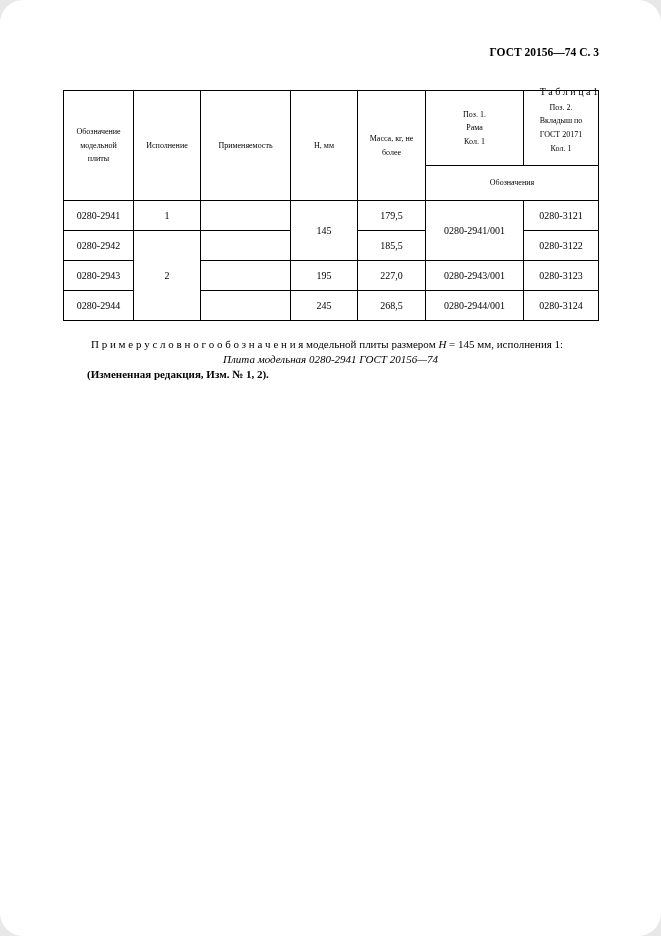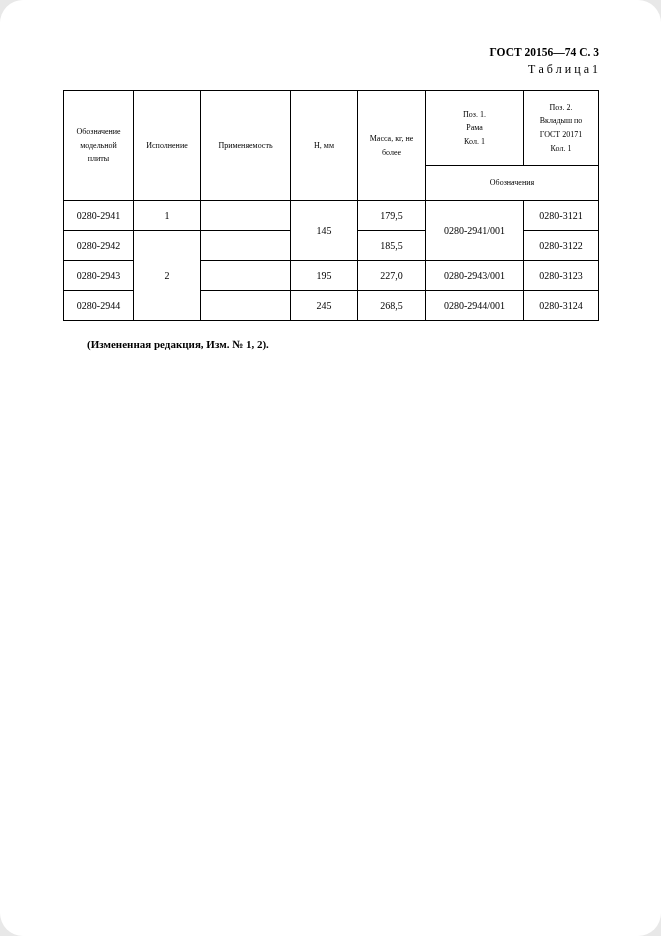--- a/index.html
+++ b/index.html
@@ -16,23 +16,23 @@
   }
   .gost-header {
     position: absolute;
     top: 46px;
     right: 62px;
     font-weight: bold;
     font-size: 11.5px;
   }
   .table-label {
     position: absolute;
-    top: 62px;
+    top: 86px;
     right: 63px;
-    font-size: 12px;
+    font-size: 10px;
   }
   table.spec {
     position: absolute;
     left: 63px;
     top: 90px;
     width: 535px;
     border-collapse: collapse;
     table-layout: fixed;
   }
   .spec th, .spec td {
@@ -140,16 +140,20 @@
         <td></td>
         <td>245</td>
         <td>268,5</td>
         <td>0280-2944/001</td>
         <td>0280-3124</td>
       </tr>
     </tbody>
   </table>
 
   <div class="notes">
+    <div class="para-example">
+      <span>П р и м е р   у с л о в н о г о   о б о з н а ч е н и я   модельной плиты размером </span><span class="italic">Н</span><span> = 145 мм, исполнения 1:</span>
+    </div>
+    <div class="para-centered">Плита модельная 0280-2941 ГОСТ 20156—74</div>
     <div class="para-bold">(Измененная редакция, Изм. № 1, 2).</div>
   </div>
 
 </div>
 
 </body></html>

